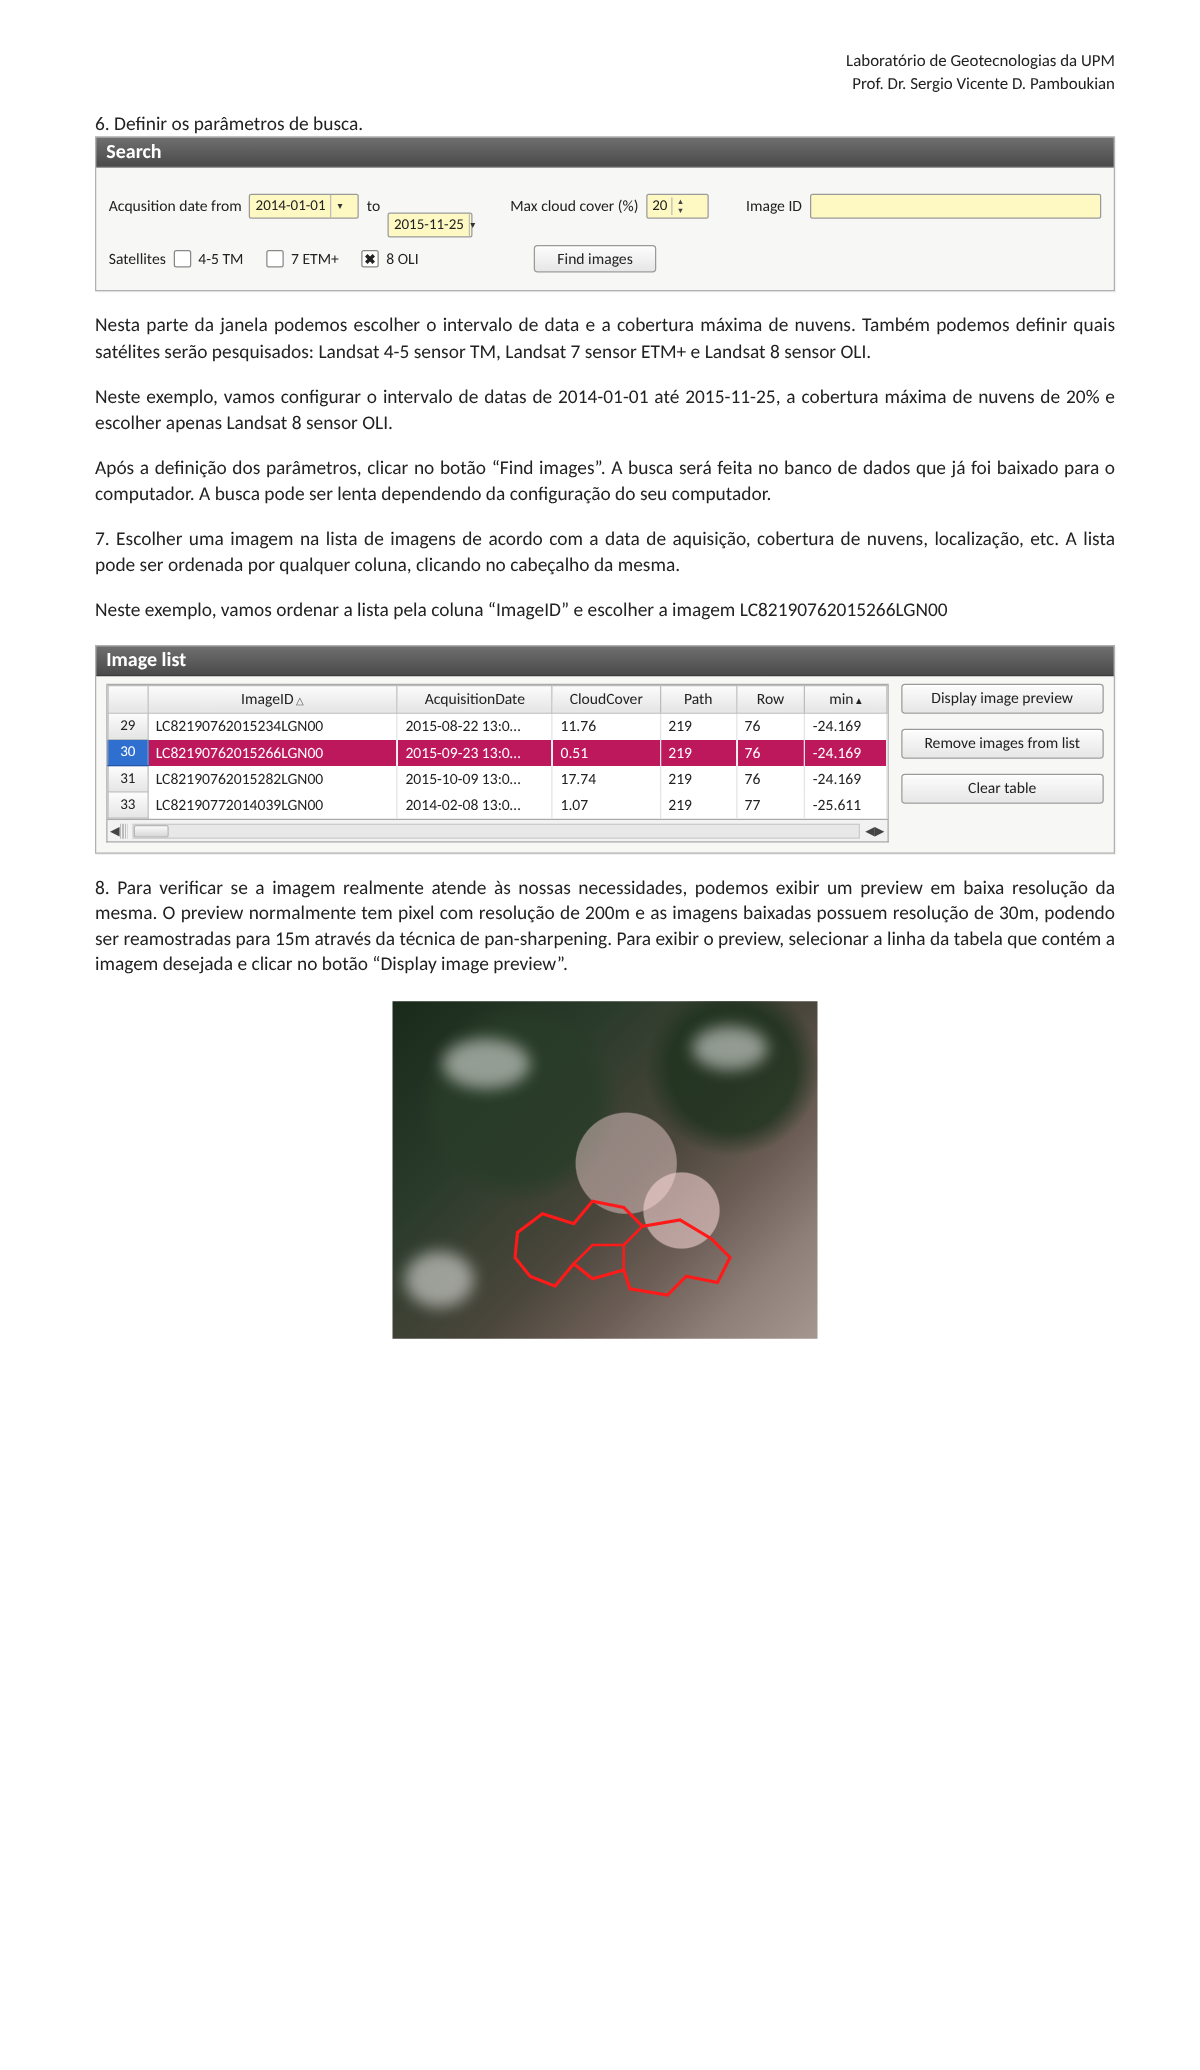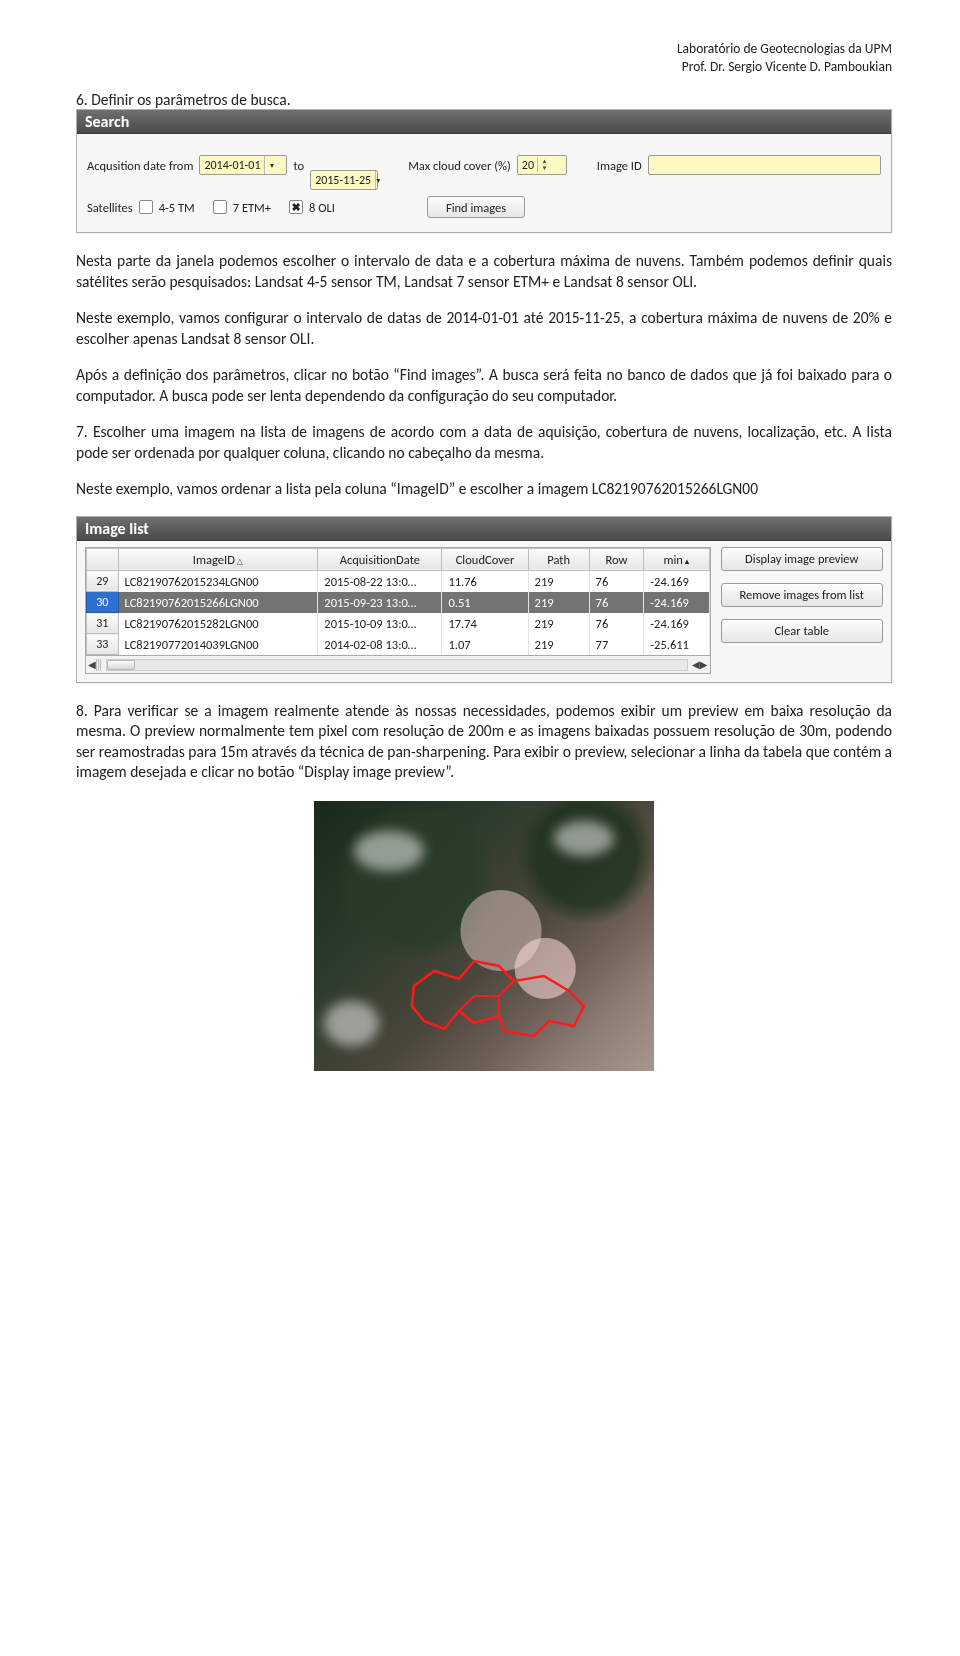--- a/index.html
+++ b/index.html
@@ -108,21 +108,21 @@
   }
   .tbl td{
     border-right:1px solid #e4e4e4;
     padding:3px 6px;white-space:nowrap;overflow:hidden;
     font-size:12.5px;
   }
   .tbl tr.row td:first-child{
     background:linear-gradient(#fcfcfc,#e5e5e5);
     border:1px solid #bcbcbc;text-align:center;font-size:12px;margin-top:15px;
   }
-  .tbl tr.row.sel td{background:#737373;color:#fff;}
+  .tbl tr.row.sel td{background:#be185d;color:#fff;}
   .tbl tr.row.sel td:first-child{background:#2f6fd0;color:#fff;border-color:#2356a8;}
   .side-btns{display:flex;flex-direction:column;gap:12px;}
   .hscroll{
     display:flex;align-items:center;justify-content:space-between;
     border:1px solid #aaa;border-top:none;background:#f2f2f2;
     height:18px;padding:0 2px;font-size:10px;color:#444;
   }
   .hscroll .track{flex:1;height:12px;background:#e8e8e8;margin:0 4px;border:1px solid #ccc;position:relative;}
   .hscroll .thumb{position:absolute;left:0;top:0;width:28px;height:10px;background:linear-gradient(#fafafa,#d8d8d8);border:1px solid #b8b8b8;border-radius:2px;}
   .grip{width:6px;height:12px;display:inline-block;background:repeating-linear-gradient(90deg,#bbb 0 1px,transparent 1px 2px);}

